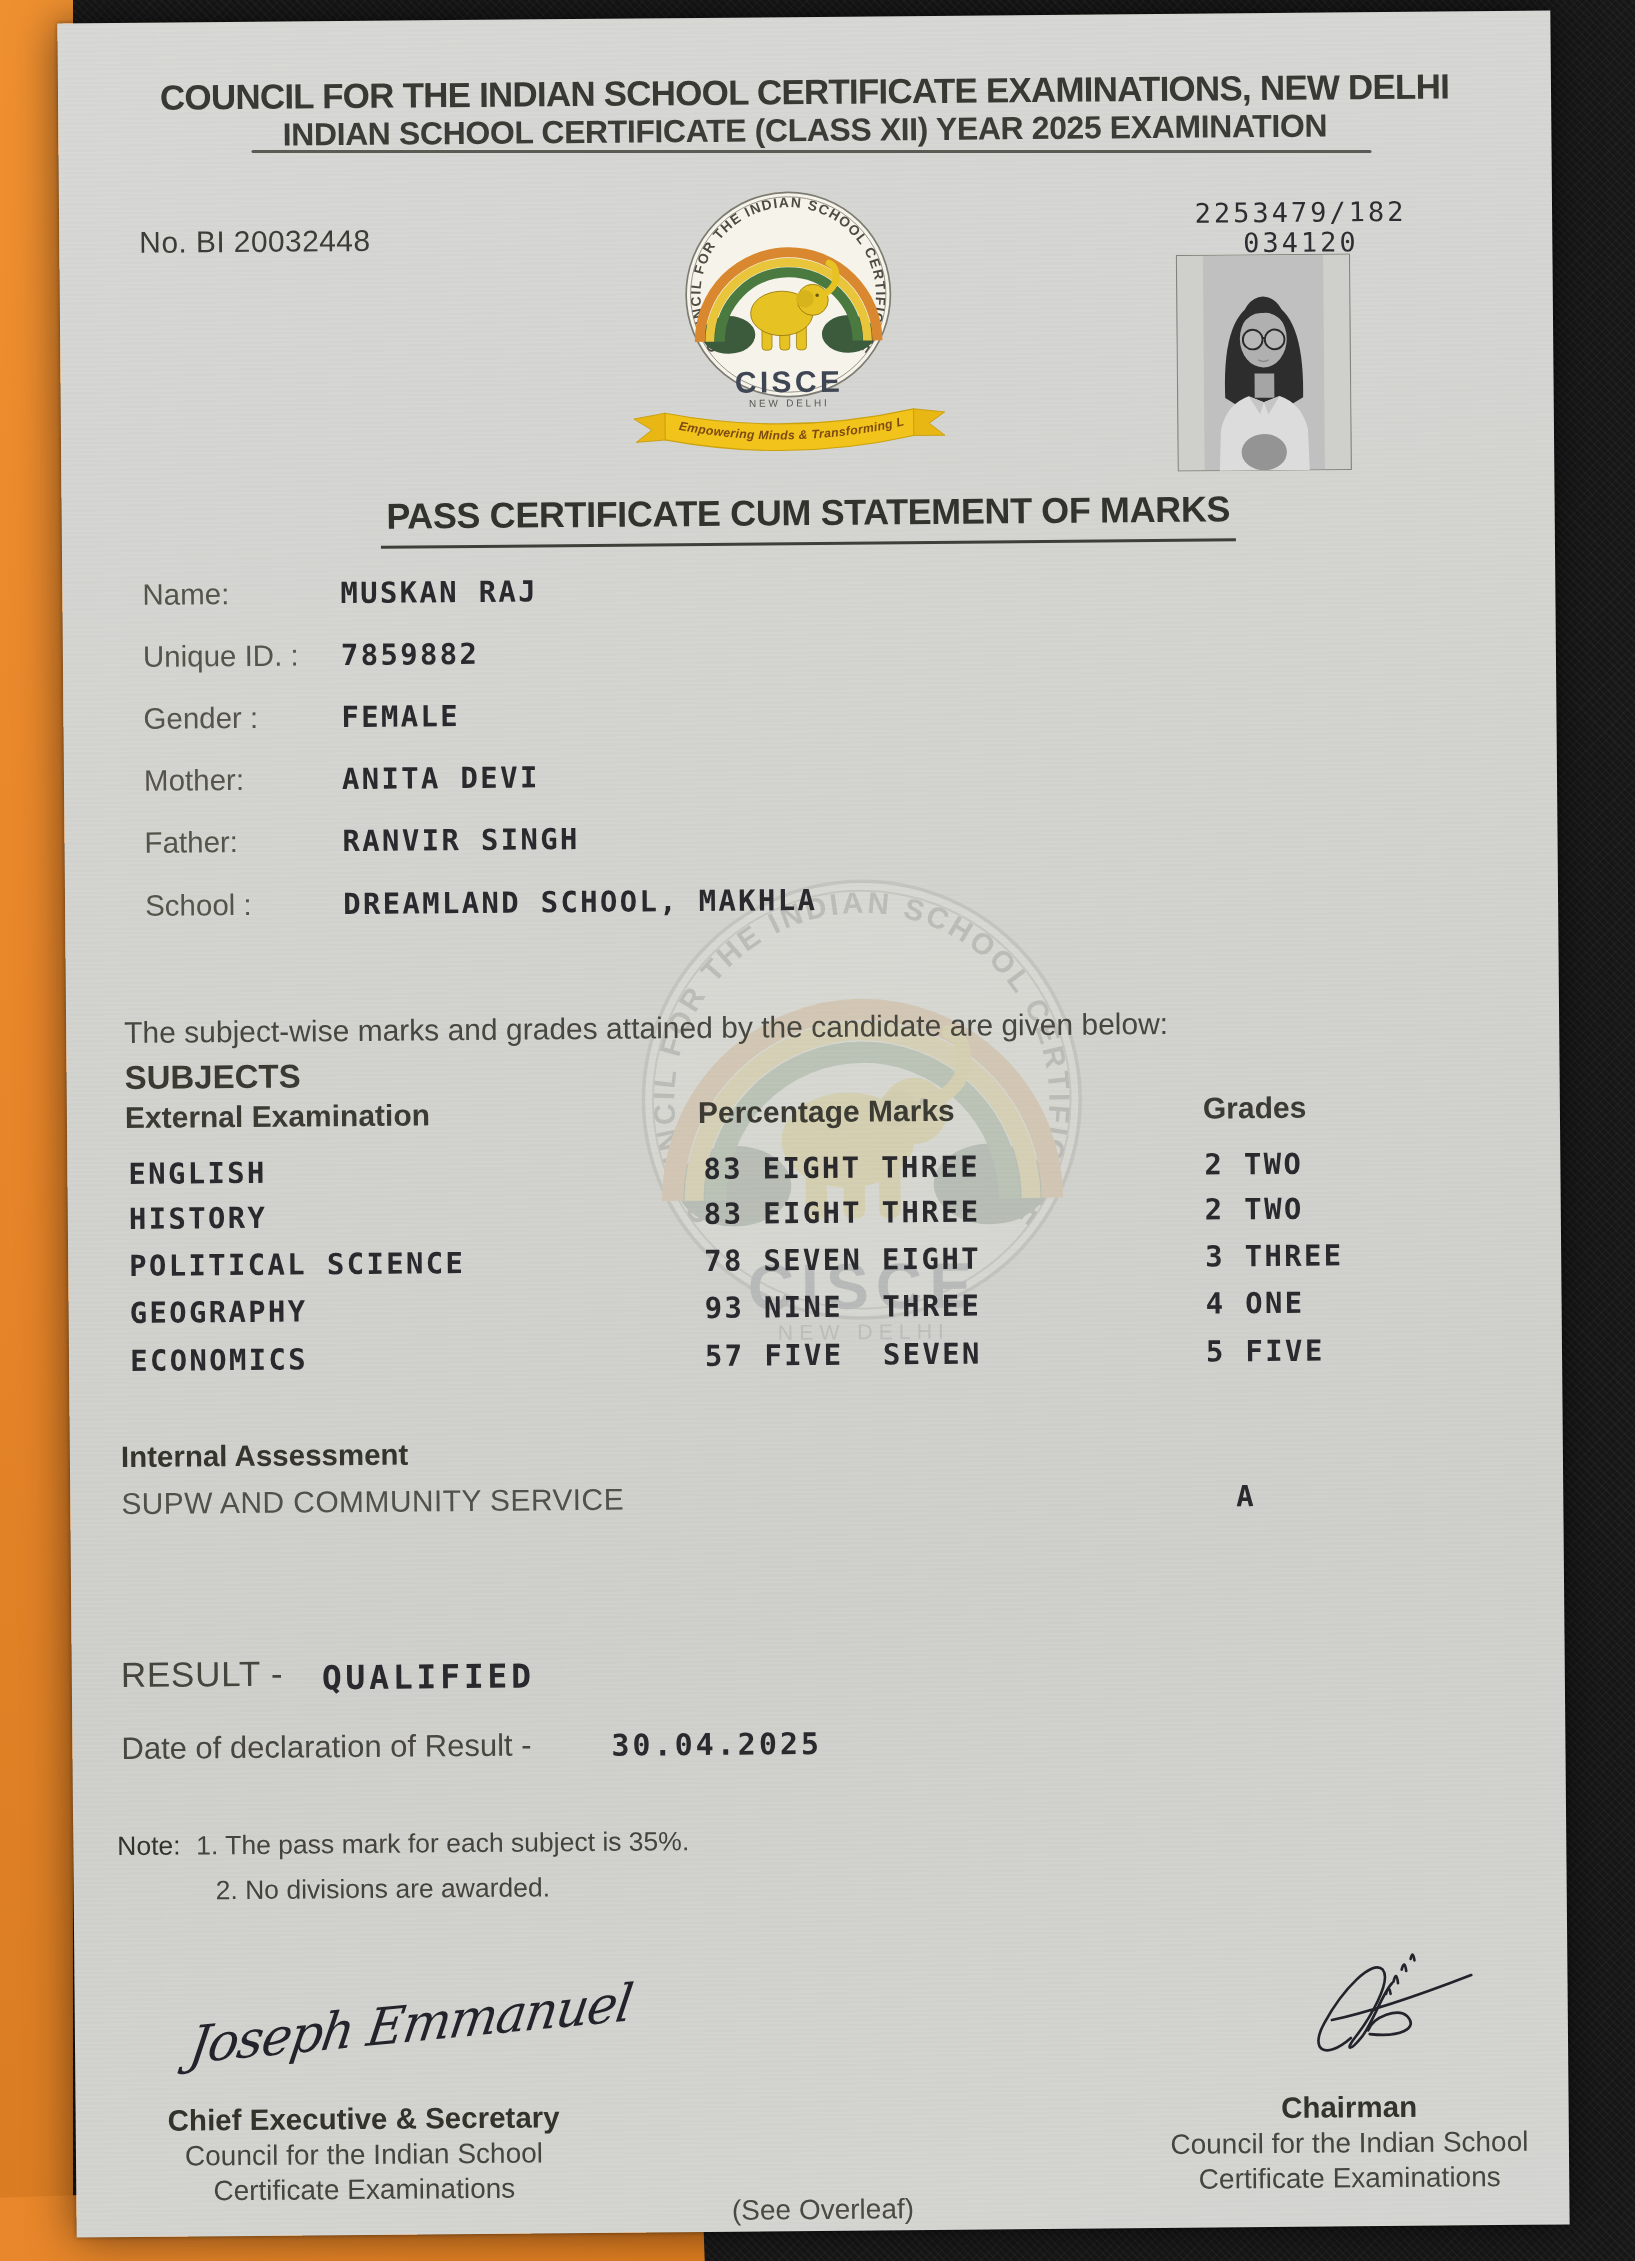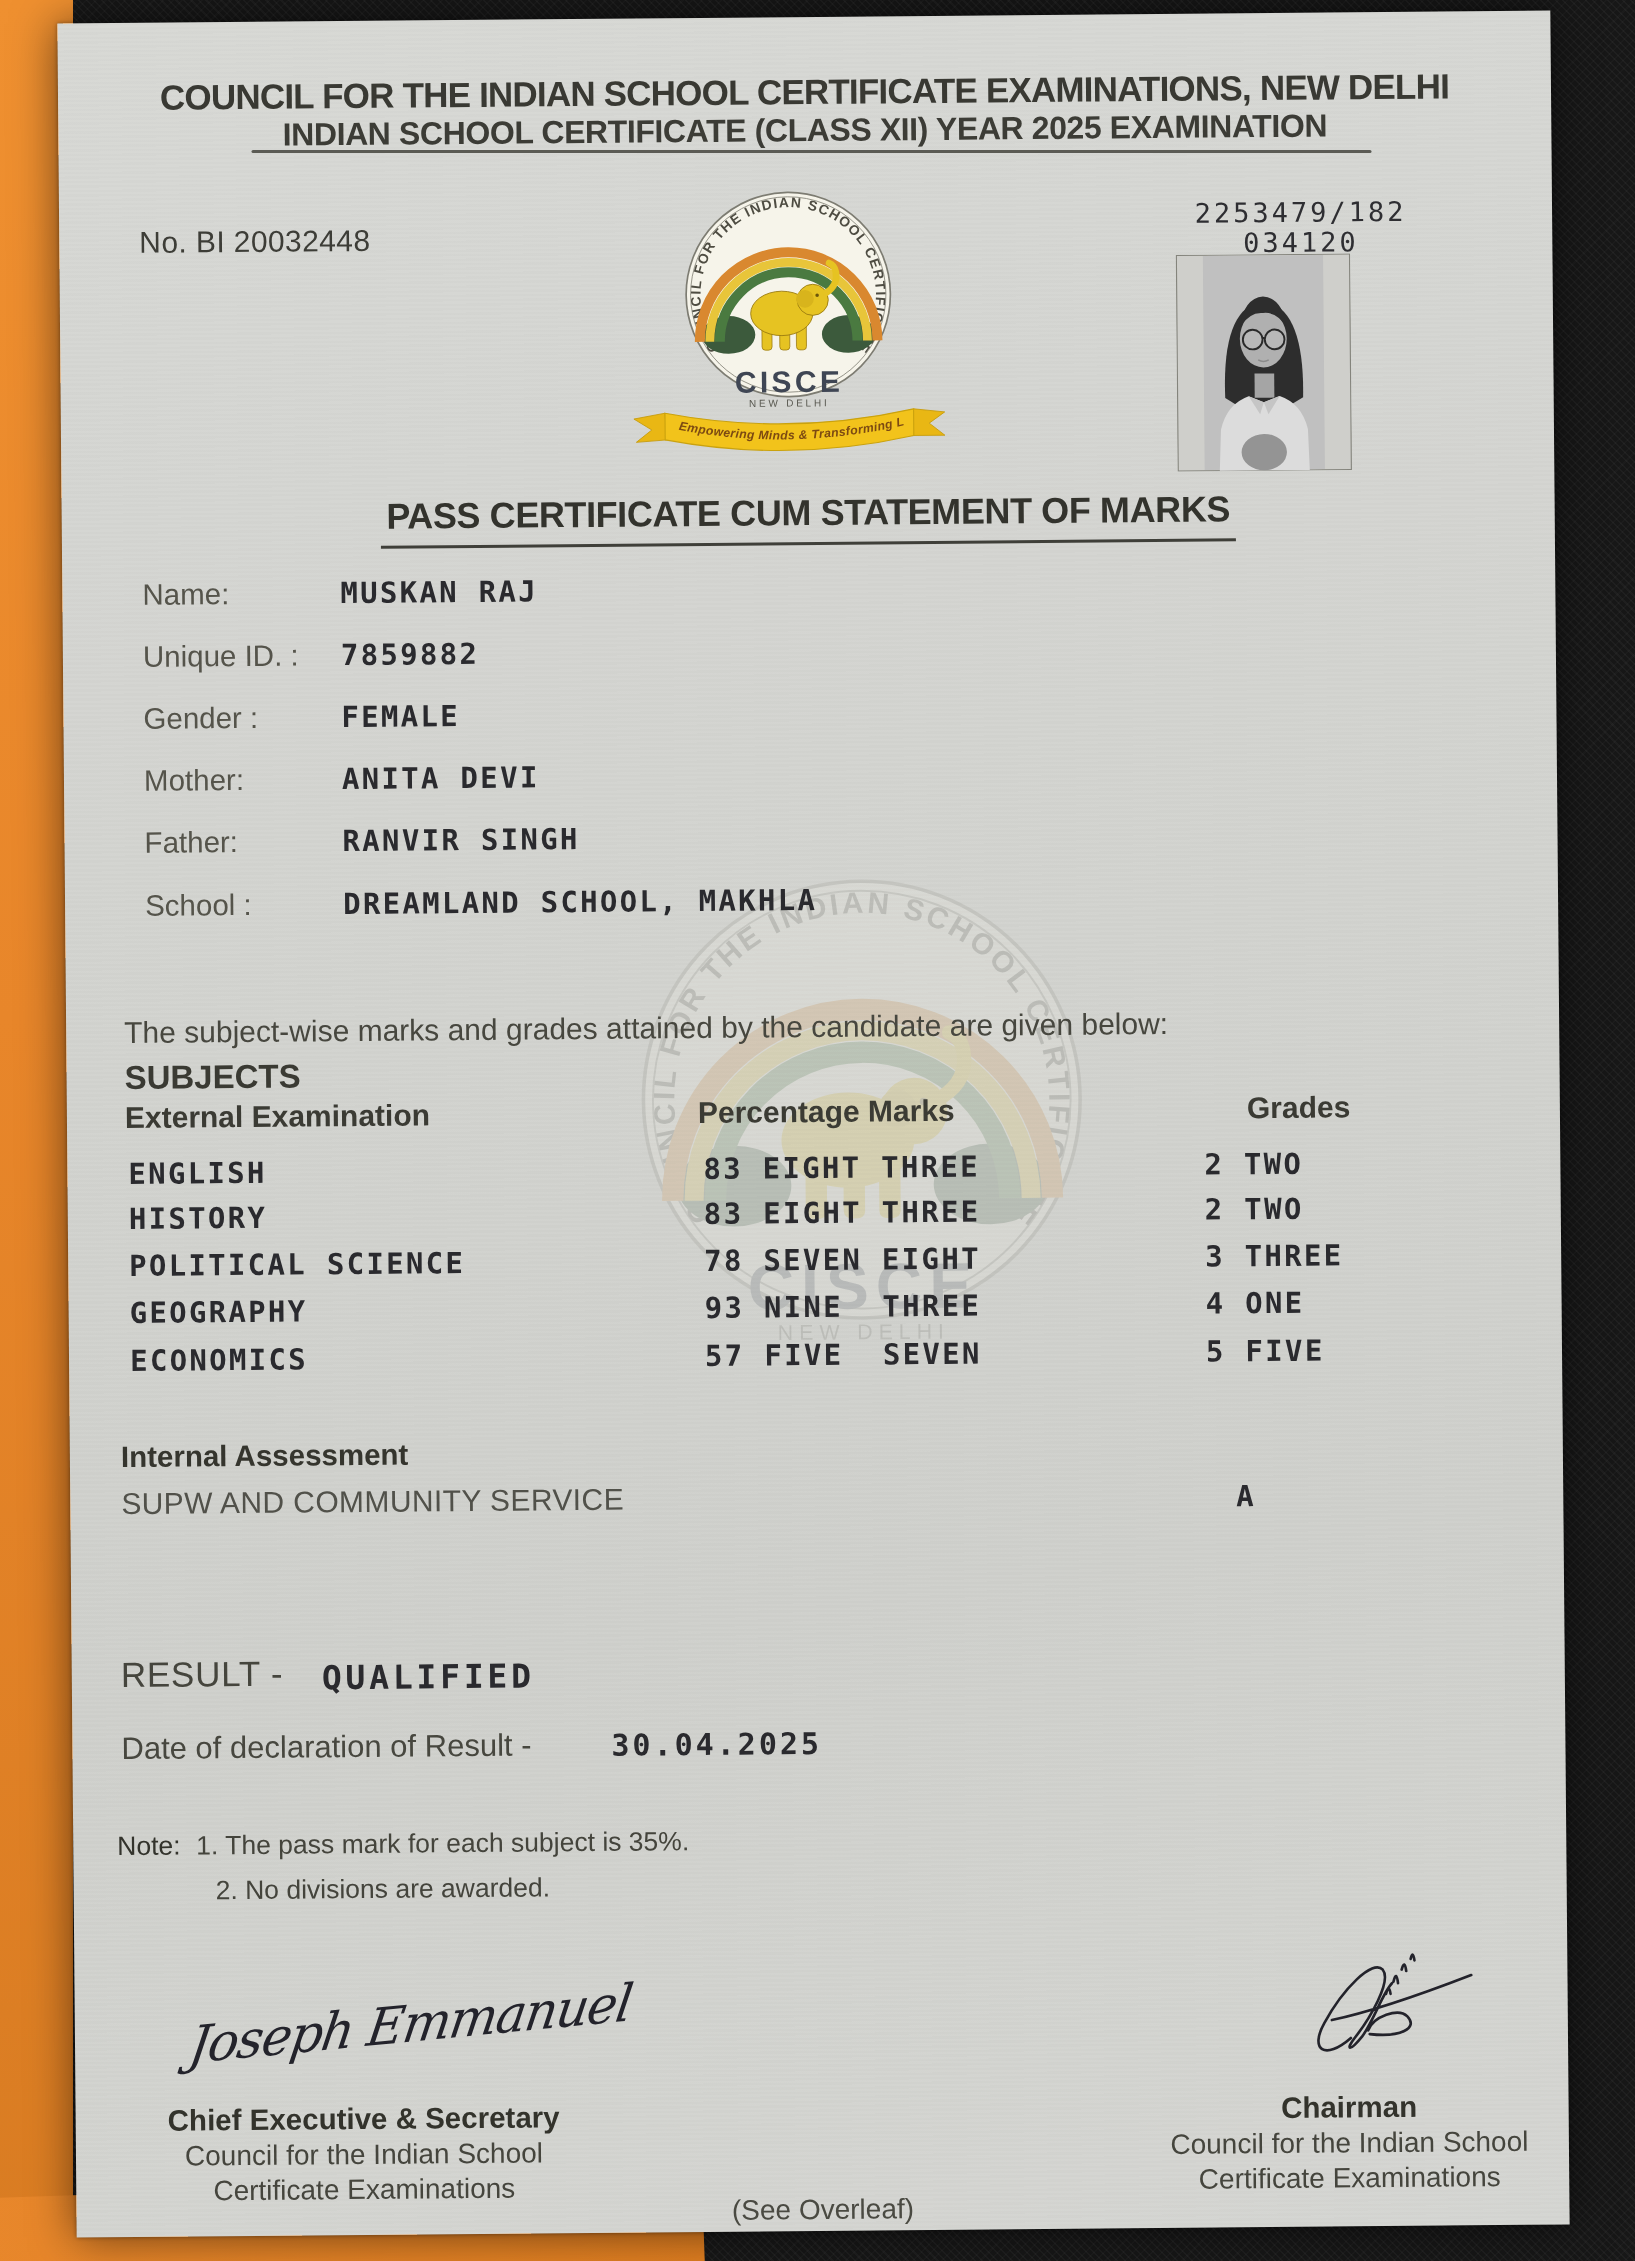--- a/index.html
+++ b/index.html
@@ -195,21 +195,21 @@
   </div>
   <div class="field" style="top:866px">
     <span class="flabel">School :</span><span class="fvalue">DREAMLAND SCHOOL, MAKHLA</span>
   </div>
 
   <div class="abs intro">The subject-wise marks and grades attained by the candidate are given below:</div>
   <div class="abs subjects-title">SUBJECTS</div>
 
   <div class="col-head" style="left:58px">External Examination</div>
   <div class="col-head" style="left:631px">Percentage Marks</div>
-  <div class="col-head" style="left:1180px">Grades</div>
+  <div class="col-head" style="left:1136px">Grades</div>
 
   <div class="srow" style="top:1134px">
     <span class="mono c-sub">ENGLISH</span>
     <span class="mono c-marks">83 EIGHT THREE</span>
     <span class="mono c-grade">2 TWO</span>
   </div>
   <div class="srow" style="top:1179px">
     <span class="mono c-sub">HISTORY</span>
     <span class="mono c-marks">83 EIGHT THREE</span>
     <span class="mono c-grade">2 TWO</span>

